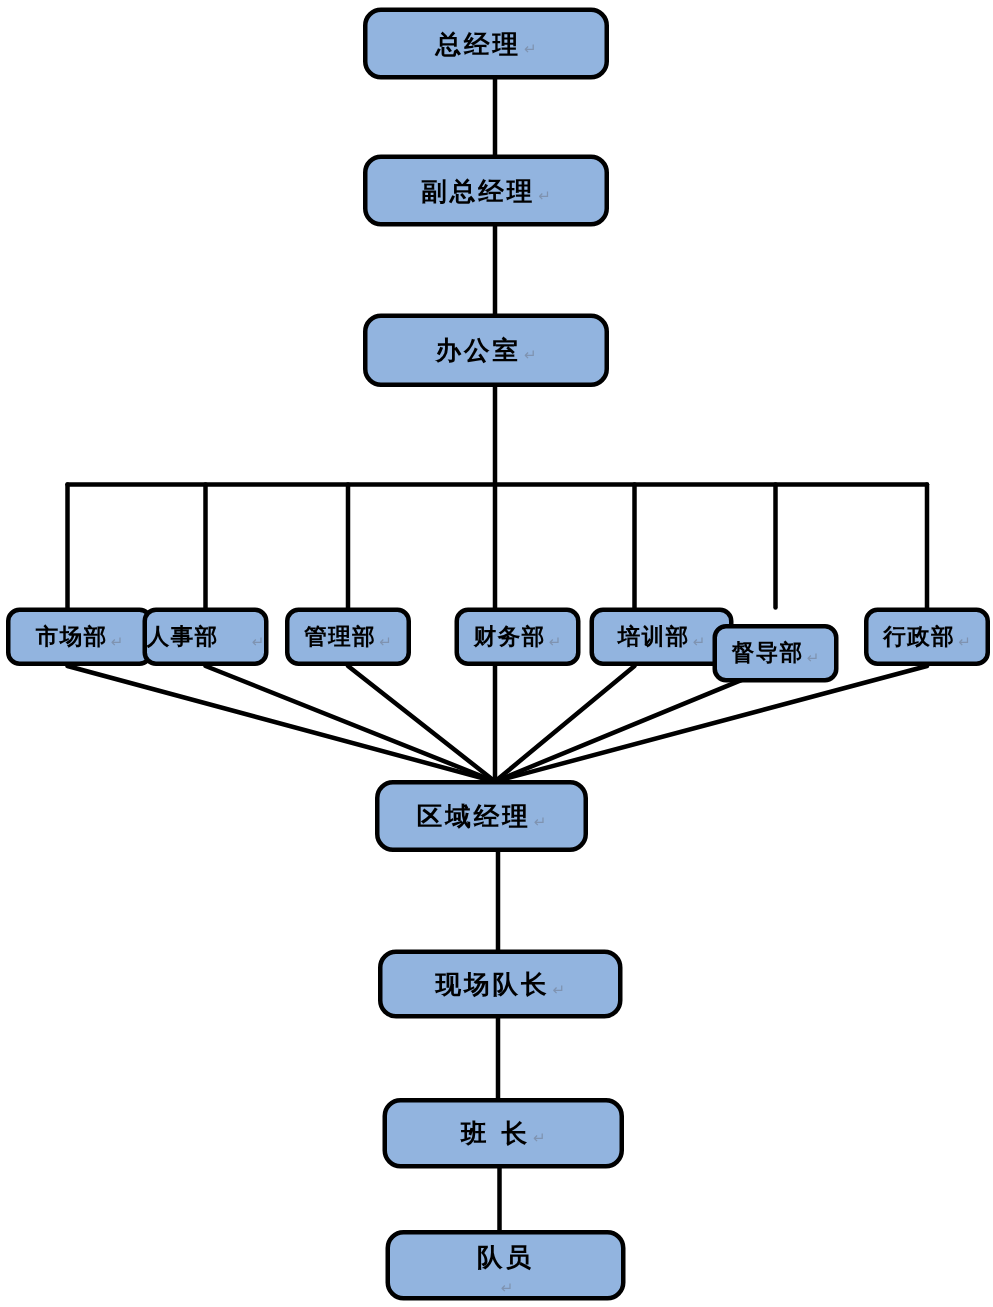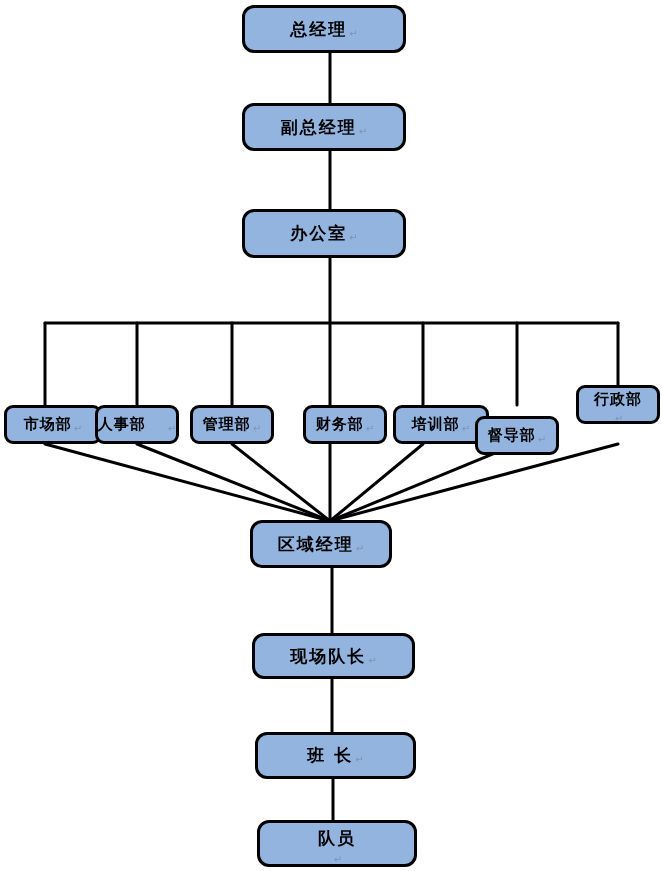--- a/index.html
+++ b/index.html
@@ -111,21 +111,21 @@
         <span class="pmark" style="color: rgb(124, 142, 169);">↵</span>
       </div>
       <div class="node node--dept" style="left: 393px; top: 405px; width: 96px; height: 39px; background: rgb(146, 180, 223); border-color: rgb(0, 0, 0);">
         <span class="label">培训部</span>
         <span class="pmark" style="color: rgb(124, 142, 169);">↵</span>
       </div>
       <div class="node node--dept" style="left: 475px; top: 416px; width: 84px; height: 39px; background: rgb(146, 180, 223); border-color: rgb(0, 0, 0);">
         <span class="label">督导部</span>
         <span class="pmark" style="color: rgb(124, 142, 169);">↵</span>
       </div>
-      <div class="node node--dept" style="left: 576px; top: 385px; width: 84px; height: 39px; background: rgb(146, 180, 223); border-color: rgb(0, 0, 0); flex-direction: column;">
+      <div class="node node--dept" style="left: 576px; top: 405px; width: 84px; height: 39px; background: rgb(146, 180, 223); border-color: rgb(0, 0, 0);">
         <span class="label">行政部</span>
         <span class="pmark" style="color: rgb(124, 142, 169);">↵</span>
       </div>
       <div class="node" style="left: 250px; top: 520px; width: 142px; height: 48px; background: rgb(146, 180, 223); border-color: rgb(0, 0, 0);">
         <span class="label">区域经理</span>
         <span class="pmark" style="color: rgb(124, 142, 169);">↵</span>
       </div>
       <div class="node" style="left: 252px; top: 633px; width: 163px; height: 46px; background: rgb(146, 180, 223); border-color: rgb(0, 0, 0);">
         <span class="label">现场队长</span>
         <span class="pmark" style="color: rgb(124, 142, 169);">↵</span>

